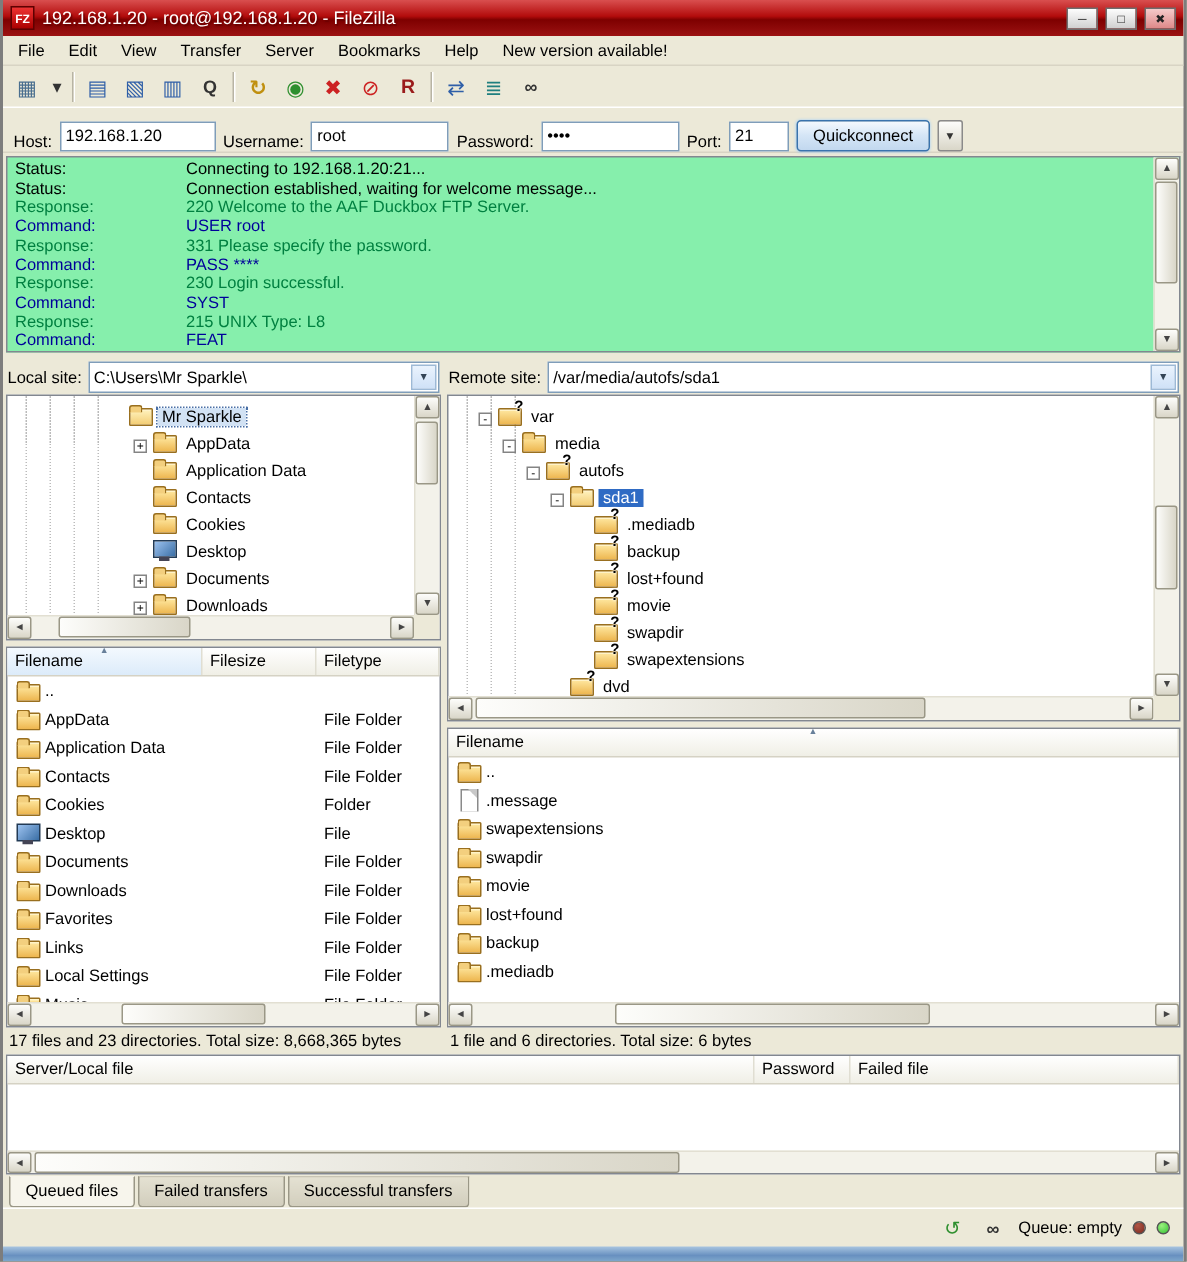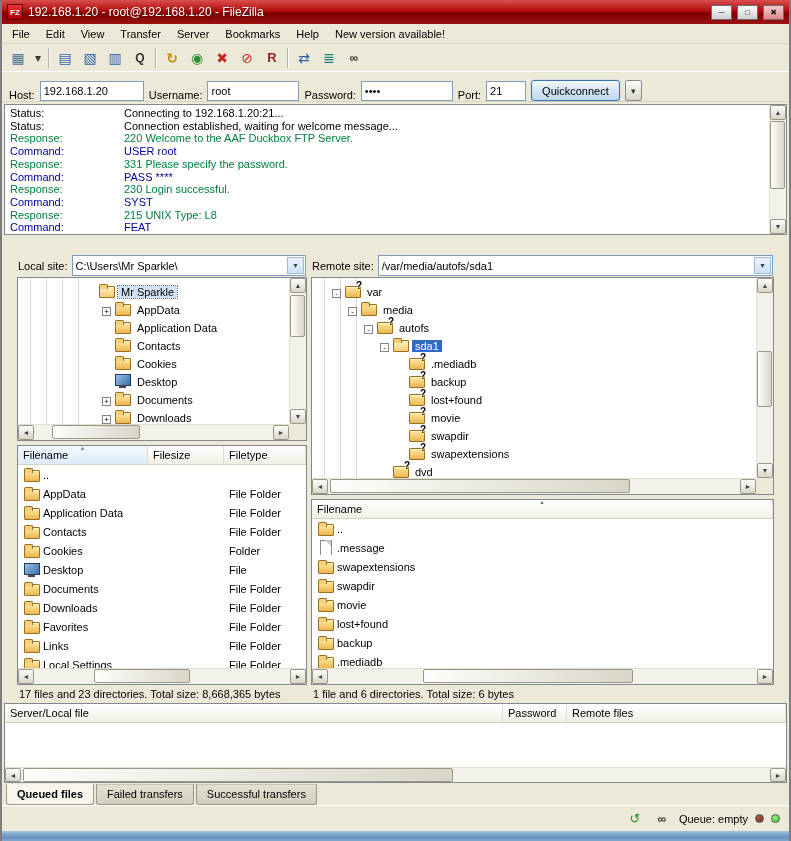--- a/index.html
+++ b/index.html
@@ -40,21 +40,21 @@
 
 
 .quickbar{flex:0 0 30px;display:flex;align-items:flex-end;gap:5px;padding:0 7px;border-bottom:1px solid #d8d4c4}
 .quickbar label{white-space:nowrap}
 .qinput{height:20px;border:1px solid #7f9db9;padding:1px 3px;font-family:inherit;font-size:11px;background:#fff}
 .qc-btn{height:21px;padding:0 10px;border:1px solid #3973ad;border-radius:3px;background:linear-gradient(#f4f9fe,#d4e5f6 50%,#c2d8ef);font-family:inherit;font-size:11px;box-shadow:0 0 2px #9cf}
 .qc-drop{width:17px;height:21px;border:1px solid #8a8a8a;border-radius:2px;background:linear-gradient(#fdfdfb,#d9d6c8);display:flex;align-items:center;justify-content:center}
 .qc-drop::before{content:"▾";font-size:9px;color:#333}
 
 
-.logbox{flex:0 0 128px;margin:2px;background:#ffffff;border:1px solid #828790;display:grid;grid-template-columns:1fr 17px}
+.logbox{flex:0 0 128px;margin:2px;background:#86efac;border:1px solid #828790;display:grid;grid-template-columns:1fr 17px}
 .logcontent{overflow:hidden;padding:2px 0 0 5px}
 .logline{display:flex;line-height:12.7px;white-space:nowrap}
 .loglabel{flex:0 0 114px}
 .logline.status{color:#000}
 .logline.response{color:var(--log-response-green)}
 .logline.command{color:var(--log-command-blue)}
 
 
 .vsb{display:flex;flex-direction:column;background:#f3f2ea;border-left:1px solid #e2dfd2}
 .hsb{display:flex;background:#f3f2ea;border-top:1px solid #e2dfd2}
@@ -64,21 +64,21 @@
 .sb.down::before{content:"▼"}
 .sb.left::before{content:"◄"}
 .sb.right::before{content:"►"}
 .track{flex:1;position:relative}
 .thumb{position:absolute;background:linear-gradient(90deg,#fdfdfb,#d9d6c8);border:1px solid #9a9786;border-radius:2px}
 .hsb .thumb{top:0;height:14px}
 .vsb .thumb{left:0;width:15px}
 .corner{background:#ece9d8}
 
 
-.main{flex:1;display:flex;padding:0 15px;margin-top:17px;min-height:0}
+.main{flex:1;display:flex;padding:0 2px;margin-top:3px;min-height:0}
 .col{display:flex;flex-direction:column;min-width:0}
 .col.left{flex:0 0 290px}
 .splitter{flex:0 0 4px}
 .col.right{flex:1}
 .sitebar{flex:0 0 23px;display:flex;align-items:center;gap:4px;padding:1px 1px}
 .combo{flex:1;height:21px;border:1px solid #7f9db9;background:#fff;display:flex;align-items:center;min-width:0}
 .combo .val{flex:1;padding:0 3px;white-space:nowrap;overflow:hidden}
 .combo .drop{flex:0 0 17px;height:17px;margin:1px;background:linear-gradient(#eaf3fd,#cfe1f7);border:1px solid #9db9d6;display:flex;align-items:center;justify-content:center}
 .combo .drop::before{content:"▼";font-size:7px;color:#345}
 
@@ -133,21 +133,21 @@
 
 
 .queuebox{flex:0 0 80px;margin:0 2px;background:#fff;border:1px solid #828790;display:flex;flex-direction:column}
 .q-name{flex:0 0 498px}
 .q-dir{flex:0 0 64px}
 .q-remote{flex:1}
 .qbody{flex:1}
 .queuebox .hsb{flex:0 0 15px}
 .tabs{flex:0 0 22px;display:flex;gap:2px;align-items:flex-start;padding:1px 0 0 4px}
 .tab{padding:3px 10px 4px;border:1px solid #9a9786;border-top:1px solid #c8c4b4;border-radius:0 0 3px 3px;background:linear-gradient(#e4e1d2,#d2cebd)}
-.tab.active{background:#f7f5ec;font-weight:bold;border-top-color:#f7f5ec}
+.tab.active{background:#f7f5ec;font-weight:normal;border-top-color:#f7f5ec}
 
 
 .statusbar{flex:0 0 26px;display:flex;align-items:center;justify-content:flex-end;gap:7px;padding:0 9px;border-top:1px solid #fff}
 .sglyph{font-size:13px;line-height:1}
 .led{width:9px;height:9px;border-radius:50%;border:1px solid #555}
 .led-red{background:radial-gradient(circle at 35% 30%,#b05545,var(--led-red))}
 .led-green{background:radial-gradient(circle at 35% 30%,#9af07e,var(--led-green))}
 .bottomframe{flex:0 0 10px;background:linear-gradient(#a7c4e0,#6890c0 60%,#7fa8cc)}
 </style>
 </head>
@@ -705,21 +705,21 @@
       </div>
 
       <div class="statusline">1 file and 6 directories. Total size: 6 bytes</div>
     </div>
   </div>
 
   <div class="queuebox">
     <div class="lhead">
       <div class="hcell q-name">Server/Local file</div>
       <div class="hcell q-dir">Password</div>
-      <div class="hcell q-remote">Remote files</div>
+      <div class="hcell q-remote">Failed file</div>
     </div>
     <div class="qbody"></div>
     <div class="hsb">
       <div class="sb left"></div>
       <div class="track">
           <div class="thumb" style="left:2px;width:430px"></div>
         </div>
       <div class="sb right"></div>
     </div>
   </div>

